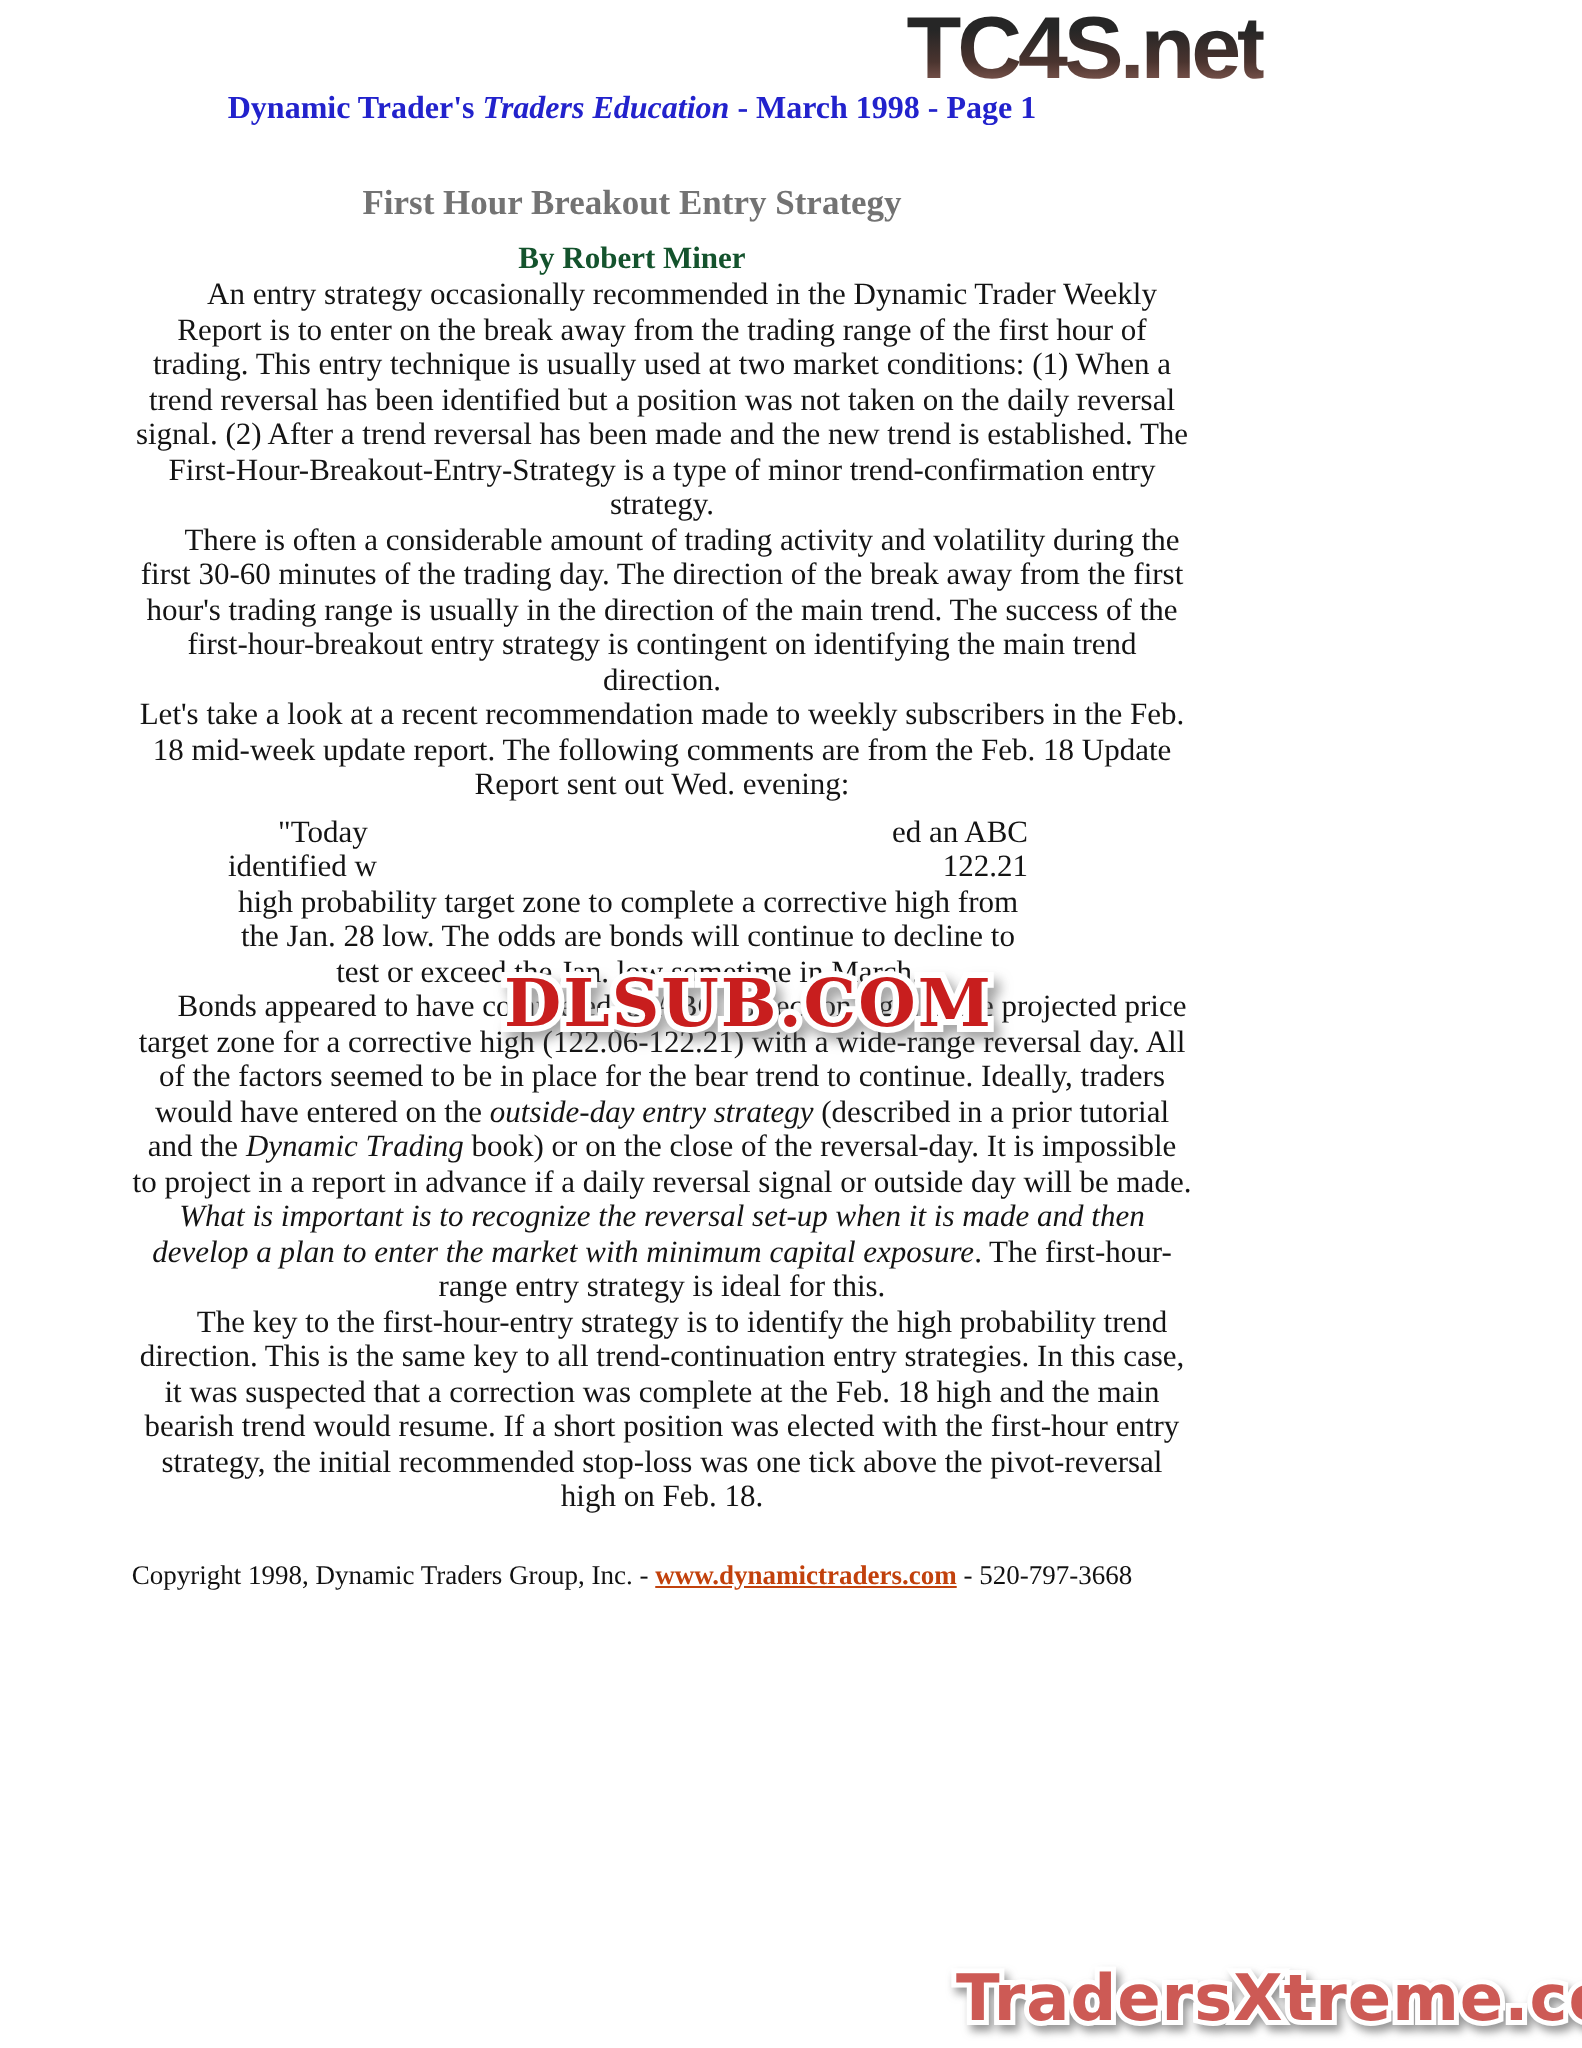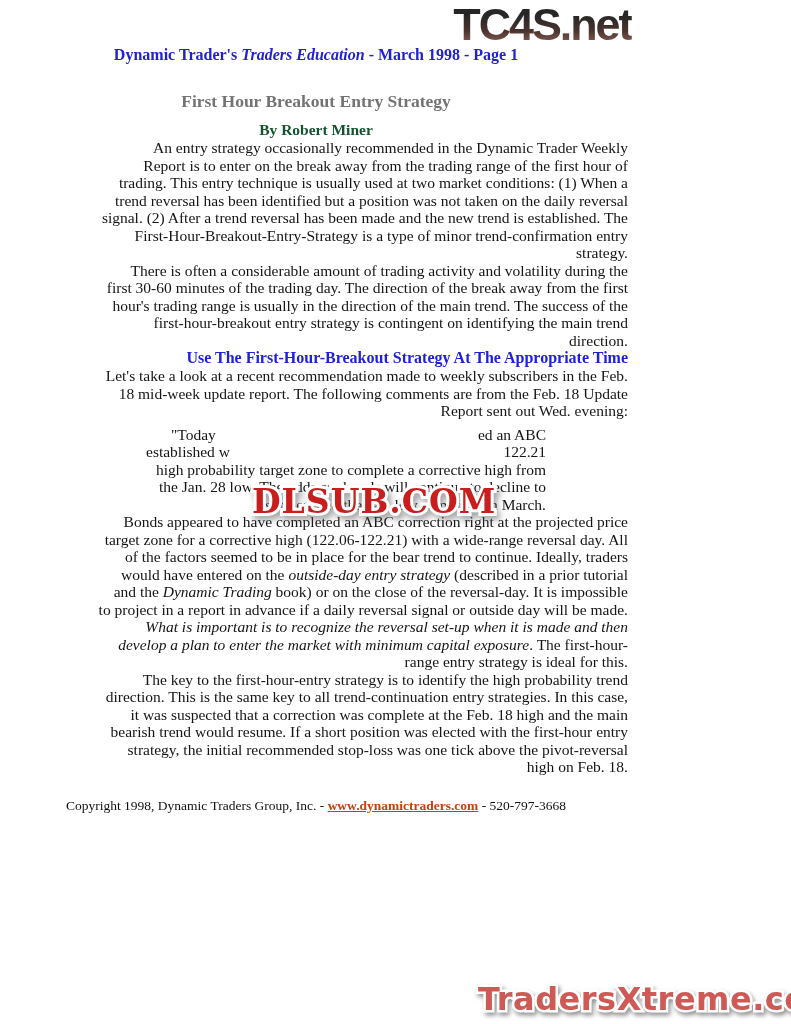--- a/index.html
+++ b/index.html
@@ -31,25 +31,25 @@
   .byline{
     margin:9px 0 0 0;
     text-align:center;
     font-size:15.5px;font-weight:bold;
     color:#14532d;
   }
 
   
   .bodycol{
     position:relative;
-    margin-left:98px;
+    margin-left:66px;
     width:530px;
     font-size:15.5px;
     line-height:17.5px;
-    text-align:right;
+    text-align:center;
   }
   .bodycol p{margin:0;}
   .p{margin-top:11px;}
   .indent{text-indent:20px;}
   .first-para{margin-top:36px;}
   .section-heading{
     margin:10px 0 0 0;
     font-size:16px;font-weight:bold;
     color:#2020d8;
     line-height:18px;
@@ -128,32 +128,31 @@
 
   <p class="article-title">First Hour Breakout Entry Strategy</p>
   <p class="byline">By Robert Miner</p>
 
   <div class="bodycol">
 
     <p class="p indent first-para">An entry strategy occasionally recommended in the Dynamic Trader Weekly Report is to enter on the break away from the trading range of the first hour of trading. This entry technique is usually used at two market conditions:  (1) When a trend reversal has been identified but a position was not taken on the daily reversal signal. (2) After a trend reversal has been made and the new trend is established. The First-Hour-Breakout-Entry-Strategy is a type of minor trend-confirmation entry strategy.</p>
 
     <p class="p indent">There is often a considerable amount of trading activity and volatility during the first 30-60 minutes of the trading day. The direction of the break away from the first hour's trading range is usually in the direction of the main trend. The success of the first-hour-breakout entry strategy is contingent on identifying the main trend direction.</p>
 
-    <p class="section-heading">Use The First-Hour-Breakout Strategy At The Appropriate Time</p>
 
     <p class="p">Let's take a look at a recent recommendation made to weekly subscribers in the Feb. 18 mid-week update report. The following comments are from the Feb. 18 Update Report sent out Wed. evening:</p>
 
     <div class="quote">
       <div class="qline firstline">
           <span>"Today</span>
           <span class="spacer"></span>
           <span>ed an ABC</span>
         </div>
       <div class="qline">
-          <span>established w</span>
+          <span>identified w</span>
           <span class="spacer"></span>
           <span>122.21</span>
         </div>
       <p>high probability target zone to complete a corrective high from the Jan. 28 low. The odds are bonds will continue to decline to test or exceed the Jan. low sometime in March.</p>
     </div>
 
 
     <p class="p indent"><span>Bonds appeared to have completed an ABC correction right at the projected price target zone for a corrective high (122.06-122.21) with a wide-range reversal day. All of the factors seemed to be in place for the bear trend to continue. Ideally, traders would have entered on the </span><span class="ital">outside-day entry strategy</span><span> (described in a prior tutorial and the </span><span class="ital">Dynamic Trading</span><span> book) or on the close of the reversal-day. It is impossible to project in a report in advance if a daily reversal signal or outside day will be made. </span><span class="ital">What is important is to recognize the reversal set-up when it is made and then develop a plan to enter the market with minimum capital exposure</span><span>. The first-hour-range entry strategy is ideal for this.</span></p>
 
     <p class="p indent">The key to the first-hour-entry strategy is to identify the high probability trend direction. This is the same key to all trend-continuation entry strategies. In this case, it was suspected that a correction was complete at the Feb. 18 high and the main bearish trend would resume. If a short position was elected with the first-hour entry strategy, the initial recommended stop-loss was one tick above the pivot-reversal high on Feb. 18.</p>

